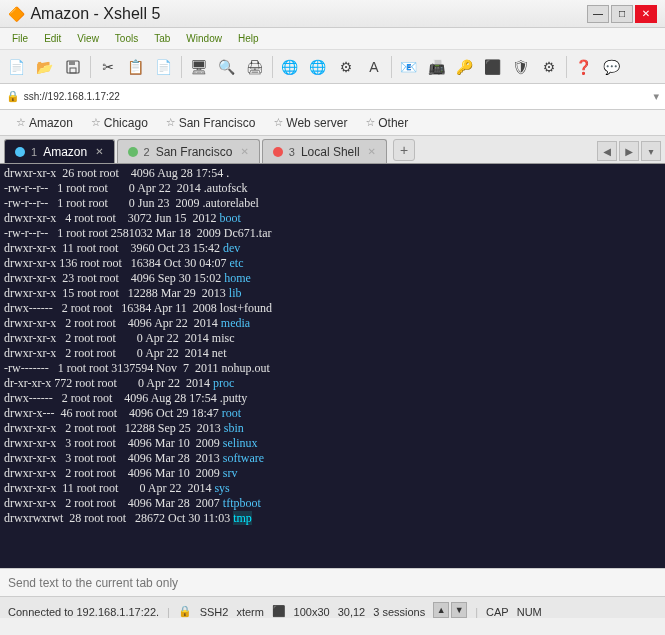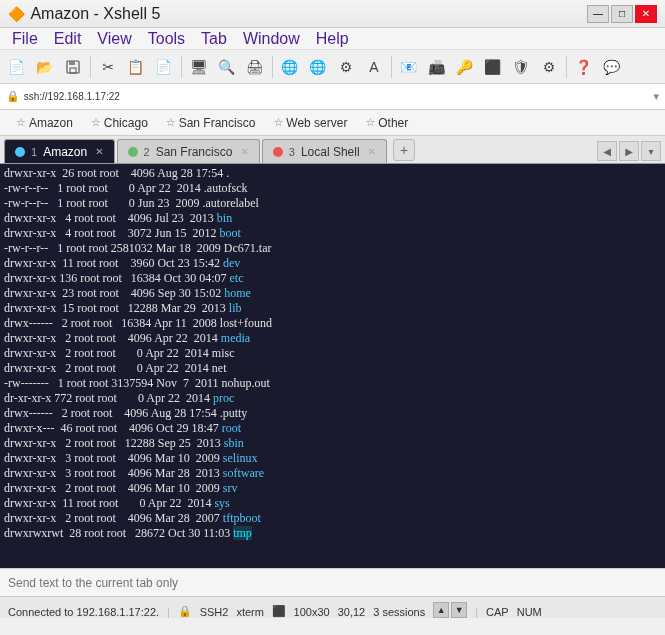--- a/index.html
+++ b/index.html
@@ -30,23 +30,23 @@
     #menubar {
       background: #f5f5f5;
       height: 22px;
       display: flex;
       align-items: center;
       padding: 0 4px;
       border-bottom: 1px solid #ddd;
     }
     .menu-item {
       padding: 2px 8px;
-      font-size: 16px;
-      cursor: pointer;
-      color: #4c1d95;
+      font-size: 10px;
+      cursor: pointer;
+      color: #4d7c0f;
     }
 
     
     #toolbar {
       background: #f0f0f0;
       height: 34px;
       display: flex;
       align-items: center;
       padding: 0 4px;
       gap: 2px;
@@ -322,21 +322,20 @@
     <div class="tab-nav-btn">◀</div>
     <div class="tab-nav-btn">▶</div>
     <div class="tab-nav-btn">▾</div>
   </div>
 </div>
 
 <div id="terminal">
   <div class="term-line"><span class="t-white">drwxr-xr-x  26 root root    4096 Aug 28 17:54 </span><span class="t-white">.</span></div>
   <div class="term-line"><span class="t-white">-rw-r--r--   1 root root       0 Apr 22  2014 </span><span class="t-white">.autofsck</span></div>
   <div class="term-line"><span class="t-white">-rw-r--r--   1 root root       0 Jun 23  2009 </span><span class="t-white">.autorelabel</span></div>
-  <div class="term-line"><span class="t-white">drwxr-xr-x   4 root root    4096 Jul 23  2013 </span><span class="t-cyan">bin</span></div>
   <div class="term-line"><span class="t-white">drwxr-xr-x   4 root root    3072 Jun 15  2012 </span><span class="t-cyan">boot</span></div>
   <div class="term-line"><span class="t-white">-rw-r--r--   1 root root 2581032 Mar 18  2009 </span><span class="t-white">Dc671.tar</span></div>
   <div class="term-line"><span class="t-white">drwxr-xr-x  11 root root    3960 Oct 23 15:42 </span><span class="t-cyan">dev</span></div>
   <div class="term-line"><span class="t-white">drwxr-xr-x 136 root root   16384 Oct 30 04:07 </span><span class="t-cyan">etc</span></div>
   <div class="term-line"><span class="t-white">drwxr-xr-x  23 root root    4096 Sep 30 15:02 </span><span class="t-cyan">home</span></div>
   <div class="term-line"><span class="t-white">drwxr-xr-x  15 root root   12288 Mar 29  2013 </span><span class="t-cyan">lib</span></div>
   <div class="term-line"><span class="t-white">drwx------   2 root root   16384 Apr 11  2008 </span><span class="t-white">lost+found</span></div>
   <div class="term-line"><span class="t-white">drwxr-xr-x   2 root root    4096 Apr 22  2014 </span><span class="t-cyan">media</span></div>
   <div class="term-line"><span class="t-white">drwxr-xr-x   2 root root       0 Apr 22  2014 </span><span class="t-white">misc</span></div>
   <div class="term-line"><span class="t-white">drwxr-xr-x   2 root root       0 Apr 22  2014 </span><span class="t-white">net</span></div>

